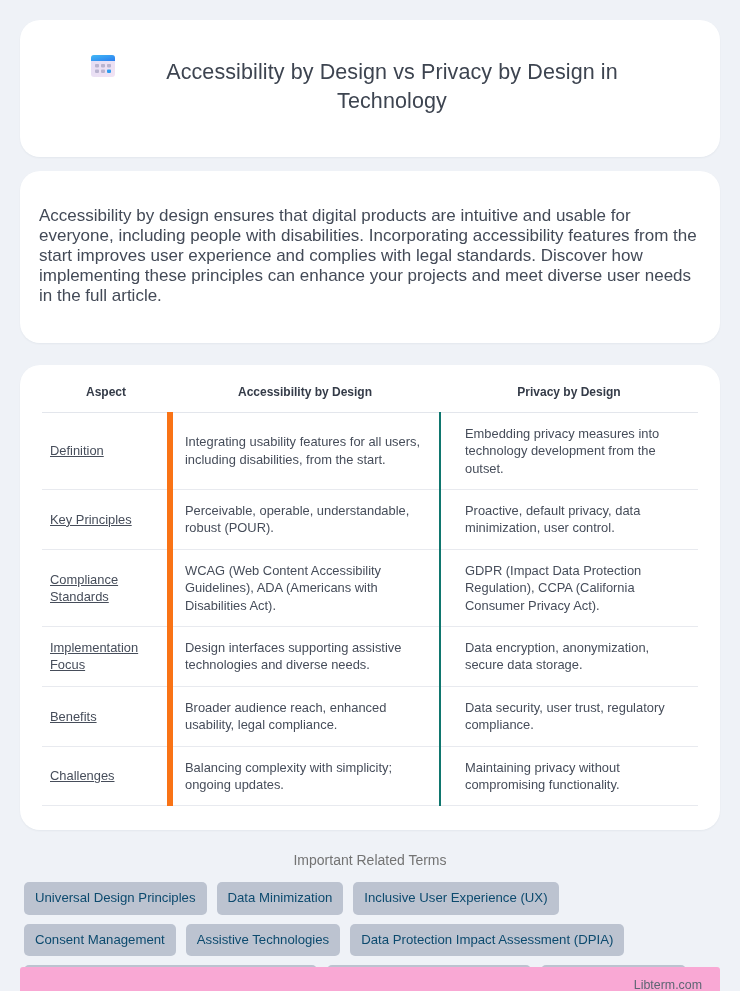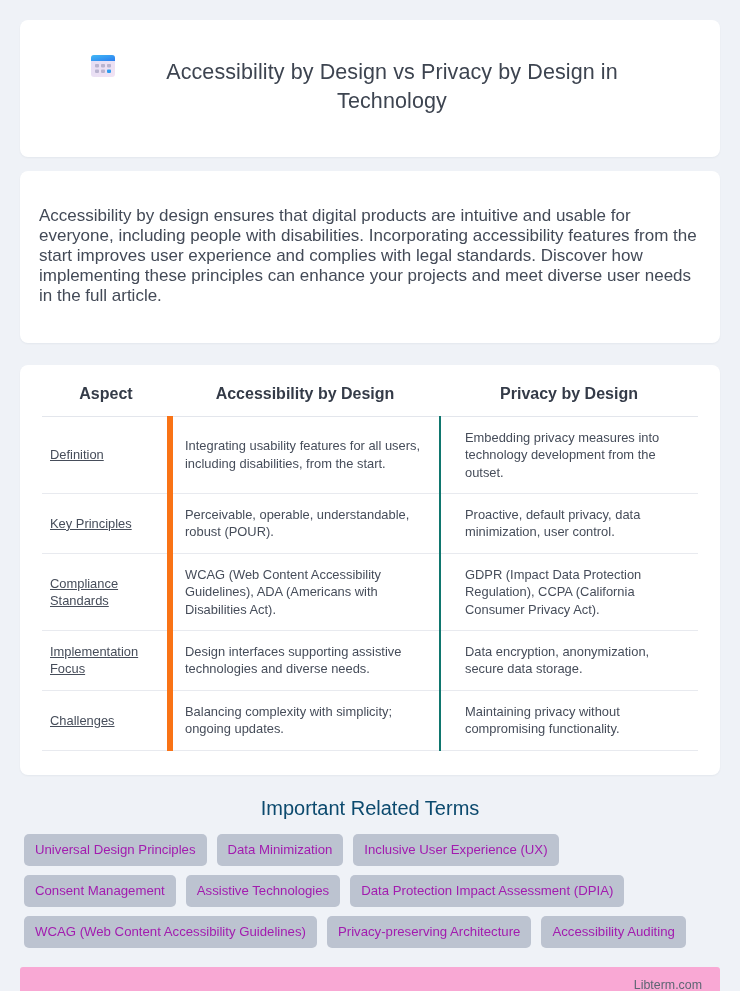--- a/index.html
+++ b/index.html
@@ -18,21 +18,21 @@
   .page {
     width: 740px;
     height: 991px;
     padding: 20px;
     position: relative;
   }
 
   
   .card {
     background: #ffffff;
-    border-radius: 8px;
+    border-radius: 20px;
     box-shadow: 0 1px 2px rgba(28,40,64,0.05);
     width: 700px;
   }
 
   
   .title-card {
     padding: 24px 30px 26px 30px;
     margin-bottom: 14px;
   }
   .title-row {
@@ -72,21 +72,21 @@
   .table-card {
     padding: 20px 22px 24px 22px;
     margin-bottom: 22px;
   }
   table.cmp {
     width: 100%;
     border-collapse: collapse;
     table-layout: fixed;
   }
   table.cmp th {
-    font-size: 16px;
+    font-size: 12px;
     font-weight: bold;
     color: #343b48;
     text-align: center;
     padding: 0 0 13px 0;
     border-bottom: 1px solid #e3e6ec;
   }
   table.cmp th.c0 { width: 128px; }
   table.cmp th.c1 { width: 270px; }
   table.cmp th.c2 { width: 258px; }
   table.cmp td {
@@ -108,35 +108,35 @@
     border-right: 2px solid #0f766e;
   }
   table.cmp td.colc {
     padding-left: 24px;
   }
   table.cmp tr:last-child td { border-bottom: 1px solid #e8eaef; }
 
   
   .terms-heading {
     text-align: center;
-    font-size: 20px;
-    color: #0c4a6e;
+    font-size: 14px;
+    color: #737373;
     margin: 0 0 14px 0;
     font-weight: 400;
   }
   .tags {
     display: flex;
     flex-wrap: wrap;
     gap: 9px 10px;
     width: 700px;
     padding: 0 4px;
   }
   .tag {
     background: #bcc3d0;
-    color: #a21caf;
+    color: #0c4a6e;
     font-size: 13.2px;
     line-height: 1;
     padding: 9px 11px 10px 11px;
     border-radius: 5px;
     white-space: nowrap;
   }
 
   
   .footer {
     position: absolute;
@@ -219,20 +219,25 @@
           <td class="aspect">Compliance Standards</td>
           <td class="colb">WCAG (Web Content Accessibility Guidelines), ADA (Americans with Disabilities Act).</td>
           <td class="colc">GDPR (Impact Data Protection Regulation), CCPA (California Consumer Privacy Act).</td>
         </tr>
         <tr>
           <td class="aspect">Implementation Focus</td>
           <td class="colb">Design interfaces supporting assistive technologies and diverse needs.</td>
           <td class="colc">Data encryption, anonymization, secure data storage.</td>
         </tr>
         <tr>
+          <td class="aspect">Benefits</td>
+          <td class="colb">Broader audience reach, enhanced usability, legal compliance.</td>
+          <td class="colc">Data security, user trust, regulatory compliance.</td>
+        </tr>
+        <tr>
           <td class="aspect">Challenges</td>
           <td class="colb">Balancing complexity with simplicity; ongoing updates.</td>
           <td class="colc">Maintaining privacy without compromising functionality.</td>
         </tr>
       </tbody>
     </table>
   </div>
 
   <h2 class="terms-heading">Important Related Terms</h2>
   <div class="tags">

